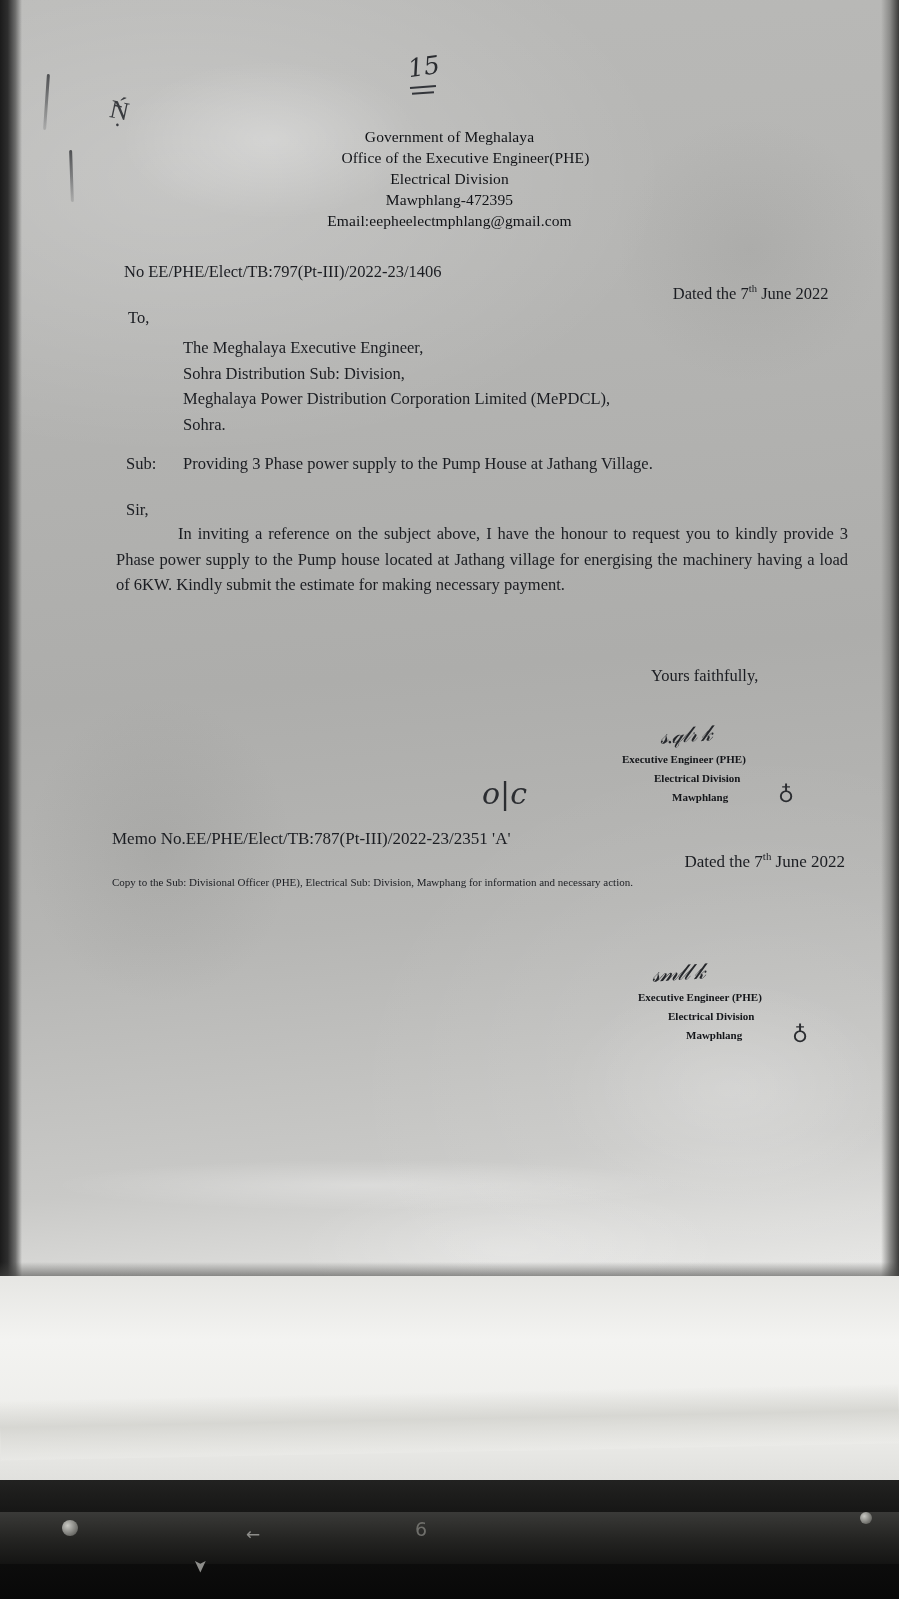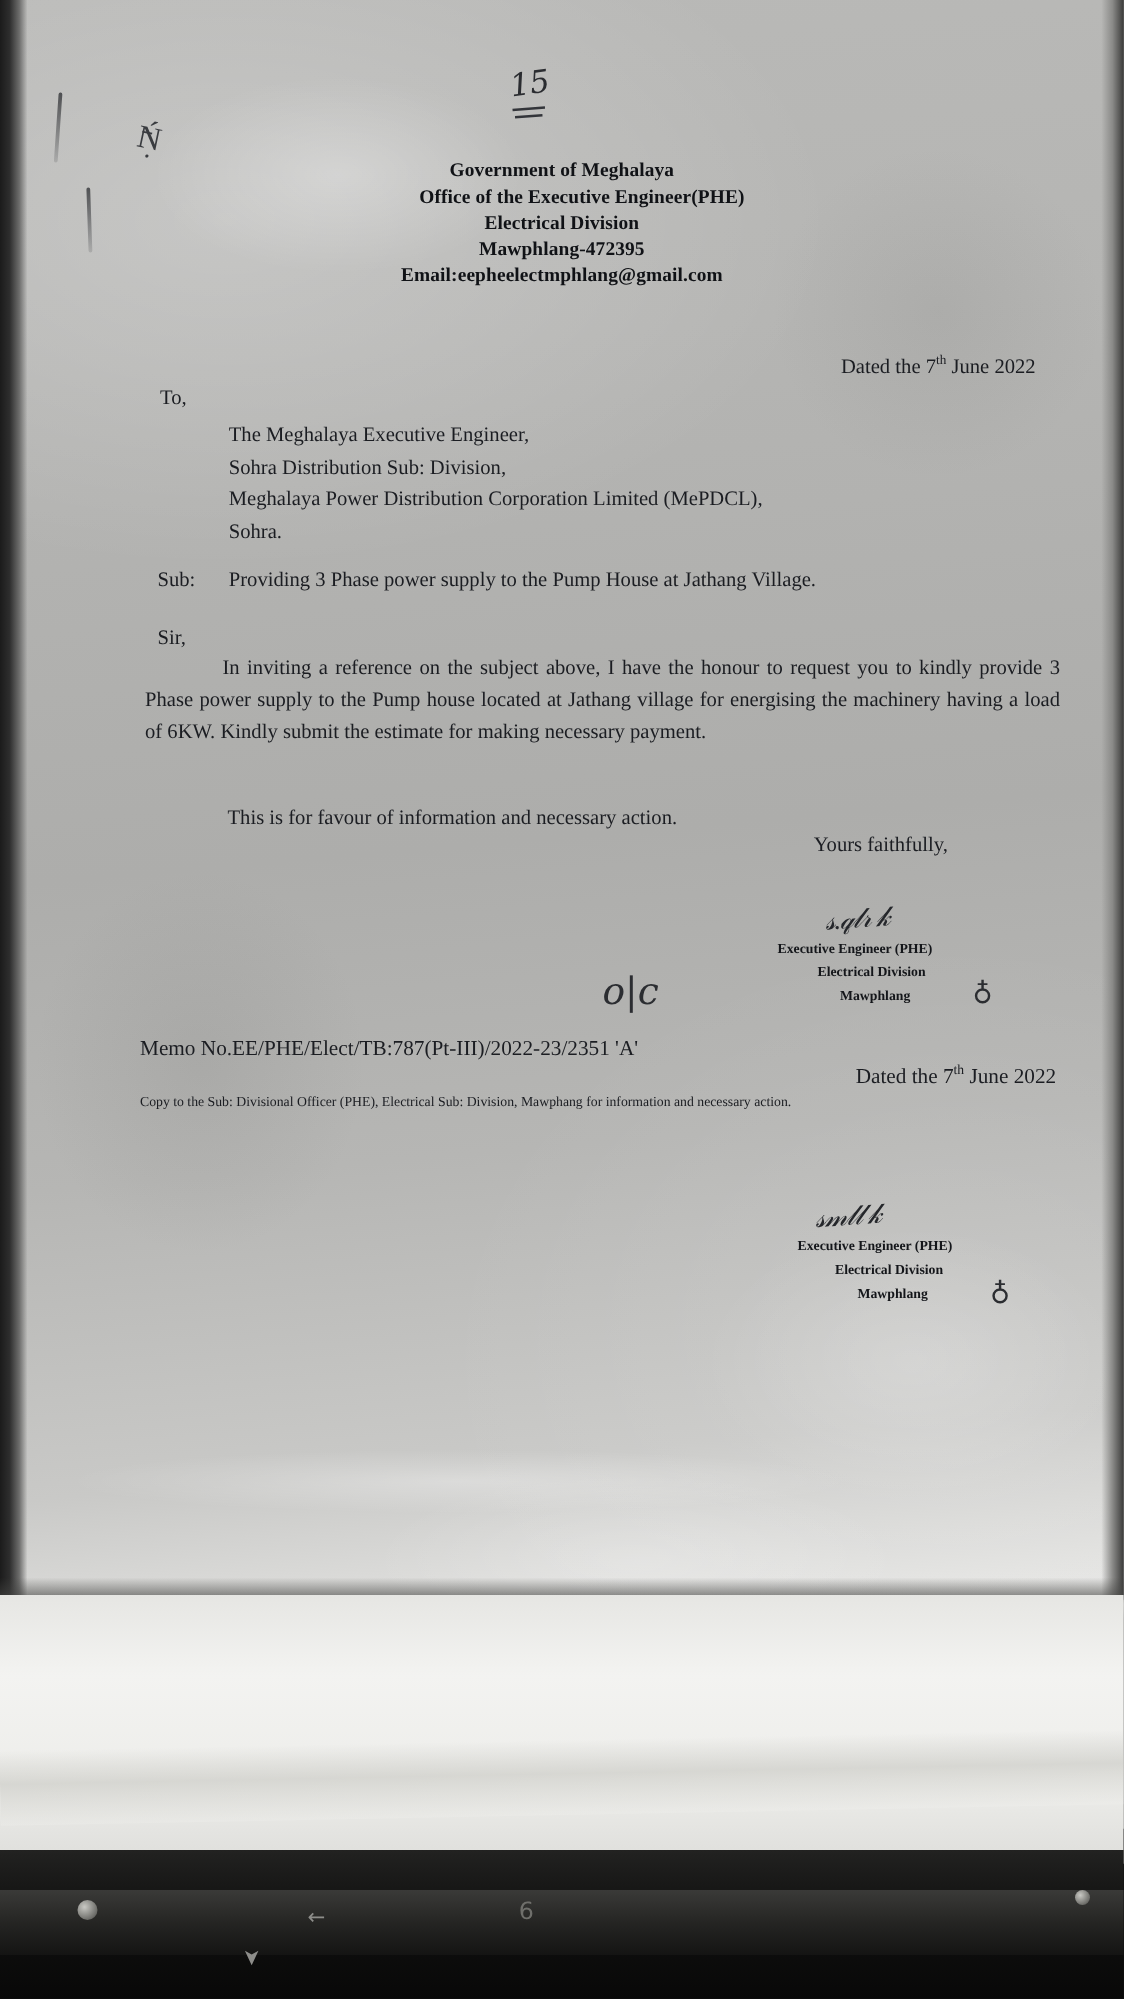--- a/index.html
+++ b/index.html
@@ -110,21 +110,21 @@
     white-space: pre;
     line-height: 1.28;
   }
   .ctr {
     position: absolute;
     width: 899px;
     text-align: center;
     white-space: pre;
   }
   .hdr {
-    font-weight: bold;
+    font-weight: normal;
     font-size: 15.5px;
     letter-spacing: 0.1px;
     color: #101216;
   }
   .body-t {
     font-size: 16.5px;
     color: #1b1d22;
   }
   .small-sig {
     font-weight: bold;
@@ -230,38 +230,38 @@
     <div class="mark-tick" style="left:112px;top:98px;">ˉ</div>
     <div class="mark-tick" style="left:116px;top:106px;font-size:22px;">.</div>
     <div class="mark-tick" style="left:110px;top:96px;">Ń</div>
 
     <div class="ctr hdr" style="top:128px;">Government of Meghalaya</div>
     <div class="ctr hdr" style="top:149px;padding-left:16px;">Office of the Executive Engineer(PHE)</div>
     <div class="ctr hdr" style="top:170px;">Electrical Division</div>
     <div class="ctr hdr" style="top:191px;">Mawphlang-472395</div>
     <div class="ctr hdr" style="top:212px;">Email:eepheelectmphlang@gmail.com</div>
 
+    <div class="tx body-t" style="left:124px;top:261px;">No EE/PHE/Elect/TB:797(Pt-III)/2022-23/1406</div>
     <div class="tx body-t" style="left:648px;top:261px;">
       <span>Dated the 7</span><sup>th</sup><span> June 2022</span>
     </div>
 
     <div class="tx body-t" style="left:128px;top:307px;">To,</div>
     <div class="tx body-t" style="left:183px;top:337px;">The Meghalaya Executive Engineer,</div>
     <div class="tx body-t" style="left:183px;top:363px;">Sohra Distribution Sub: Division,</div>
     <div class="tx body-t" style="left:183px;top:388px;">Meghalaya Power Distribution Corporation Limited (MePDCL),</div>
     <div class="tx body-t" style="left:183px;top:414px;">Sohra.</div>
 
     <div class="tx body-t" style="left:126px;top:453px;">Sub:</div>
     <div class="tx body-t" style="left:183px;top:453px;">Providing 3 Phase power supply to the Pump House at Jathang Village.</div>
 
     <div class="tx body-t" style="left:126px;top:499px;">Sir,</div>
 
     <div class="para" style="left:116px;top:521px;width:732px;text-indent:62px;">In inviting a reference on the subject above, I have the honour to request you to kindly provide 3 Phase power supply to the Pump house located at Jathang village for energising the machinery having a load of 6KW.   Kindly submit the estimate for making necessary payment.</div>
 
-    <div class="tx body-t" style="left:182px;top:643px;">This is for favour of information and necessary action.</div>
     <div class="tx body-t" style="left:651px;top:665px;">Yours faithfully,</div>
 
     <div class="sig-scribble" style="left:660px;top:722px;">𝓈.𝓆𝓁𝓇 𝓀</div>
     <div class="tx small-sig" style="left:622px;top:752px;">Executive Engineer (PHE)</div>
     <div class="tx small-sig" style="left:654px;top:771px;">Electrical Division</div>
     <div class="tx small-sig" style="left:672px;top:790px;">Mawphlang</div>
     <div class="stamp-mark" style="left:778px;top:782px;">♁</div>
 
     <div class="oc-mark" style="left:482px;top:776px;">o|c</div>
 

